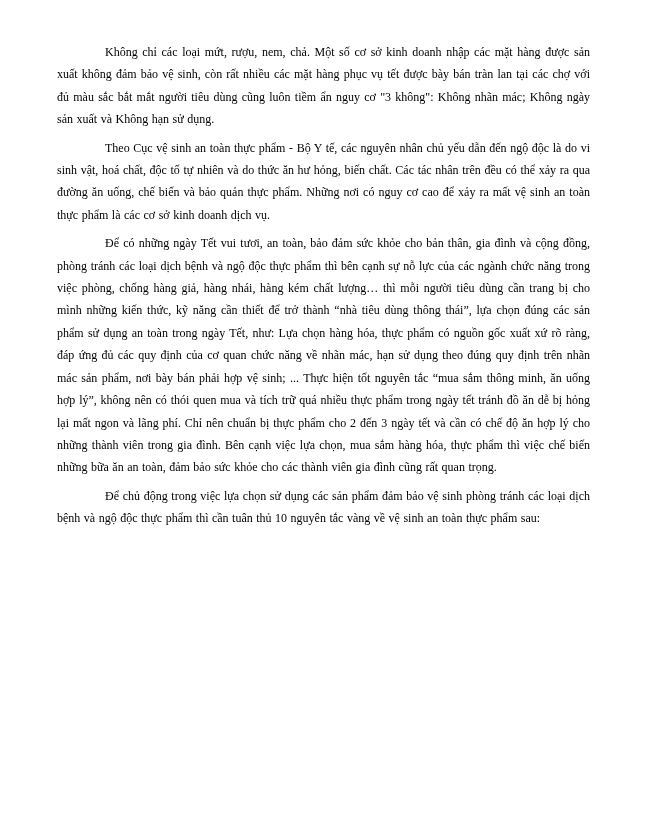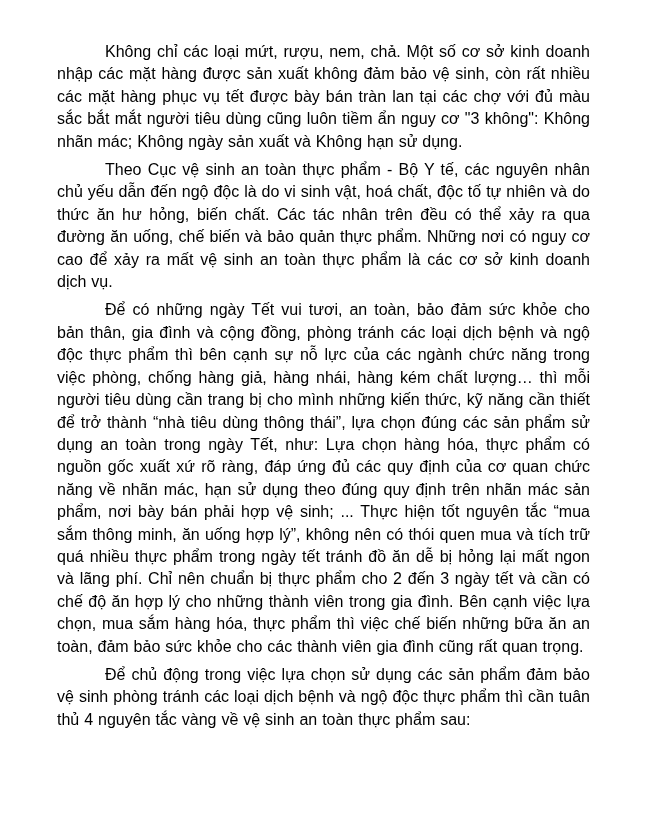--- a/index.html
+++ b/index.html
@@ -10,31 +10,31 @@
   .page {
     position: relative;
     width: 647px;
     height: 821px;
     background: #ffffff;
     box-sizing: border-box;
     padding: 41px 57px 0 57px;
     overflow: hidden;
   }
   .body-paragraph {
-    font-family: Liberation Sans, sans-serif;
-    font-size: 16px;
+    font-family: Liberation Serif, serif;
+    font-size: 12px;
     line-height: 22.4px;
     color: #000000;
     text-align: justify;
     text-indent: 48px;
     margin: 0 0 6px 0;
     word-spacing: 0.5px;
   }
 </style>
 </head>
 <body>
 
 <div class="page">
   <p class="body-paragraph">Không chỉ các loại mứt, rượu, nem, chả. Một số cơ sở kinh doanh nhập các mặt hàng được sản xuất không đảm bảo vệ sinh, còn rất nhiều các mặt hàng phục vụ tết được bày bán tràn lan tại các chợ với đủ màu sắc bắt mắt người tiêu dùng cũng luôn tiềm ẩn nguy cơ "3 không": Không nhãn mác; Không ngày sản xuất và Không hạn sử dụng.</p>
   <p class="body-paragraph">Theo Cục vệ sinh an toàn thực phẩm - Bộ Y tế, các nguyên nhân chủ yếu dẫn đến ngộ độc là do vi sinh vật, hoá chất, độc tố tự nhiên và do thức ăn hư hỏng, biến chất. Các tác nhân trên đều có thể xảy ra qua đường ăn uống, chế biến và bảo quản thực phẩm. Những nơi có nguy cơ cao để xảy ra mất vệ sinh an toàn thực phẩm là các cơ sở kinh doanh dịch vụ.</p>
   <p class="body-paragraph">Để có những ngày Tết vui tươi, an toàn, bảo đảm sức khỏe cho bản thân, gia đình và cộng đồng, phòng tránh các loại dịch bệnh và ngộ độc thực phẩm thì bên cạnh sự nỗ lực của các ngành chức năng trong việc phòng, chống hàng giả, hàng nhái, hàng kém chất lượng… thì mỗi người tiêu dùng cần trang bị cho mình những kiến thức, kỹ năng cần thiết để trở thành “nhà tiêu dùng thông thái”, lựa chọn đúng các sản phẩm sử dụng an toàn trong ngày Tết, như: Lựa chọn hàng hóa, thực phẩm có nguồn gốc xuất xứ rõ ràng, đáp ứng đủ các quy định của cơ quan chức năng về nhãn mác, hạn sử dụng theo đúng quy định trên nhãn mác sản phẩm, nơi bày bán phải hợp vệ sinh; ... Thực hiện tốt nguyên tắc “mua sắm thông minh, ăn uống hợp lý”, không nên có thói quen mua và tích trữ quá nhiều thực phẩm trong ngày tết tránh đồ ăn dễ bị hỏng lại mất ngon và lãng phí. Chỉ nên chuẩn bị thực phẩm cho 2 đến 3 ngày tết và cần có chế độ ăn hợp lý cho những thành viên trong gia đình. Bên cạnh việc lựa chọn, mua sắm hàng hóa, thực phẩm thì việc chế biến những bữa ăn an toàn, đảm bảo sức khỏe cho các thành viên gia đình cũng rất quan trọng.</p>
-  <p class="body-paragraph">Để chủ động trong việc lựa chọn sử dụng các sản phẩm đảm bảo vệ sinh phòng tránh các loại dịch bệnh và ngộ độc thực phẩm thì cần tuân thủ 4 nguyên tắc vàng về vệ sinh an toàn thực phẩm sau:</p>
+  <p class="body-paragraph">Để chủ động trong việc lựa chọn sử dụng các sản phẩm đảm bảo vệ sinh phòng tránh các loại dịch bệnh và ngộ độc thực phẩm thì cần tuân thủ 10 nguyên tắc vàng về vệ sinh an toàn thực phẩm sau:</p>
 </div>
 
 </body></html>

